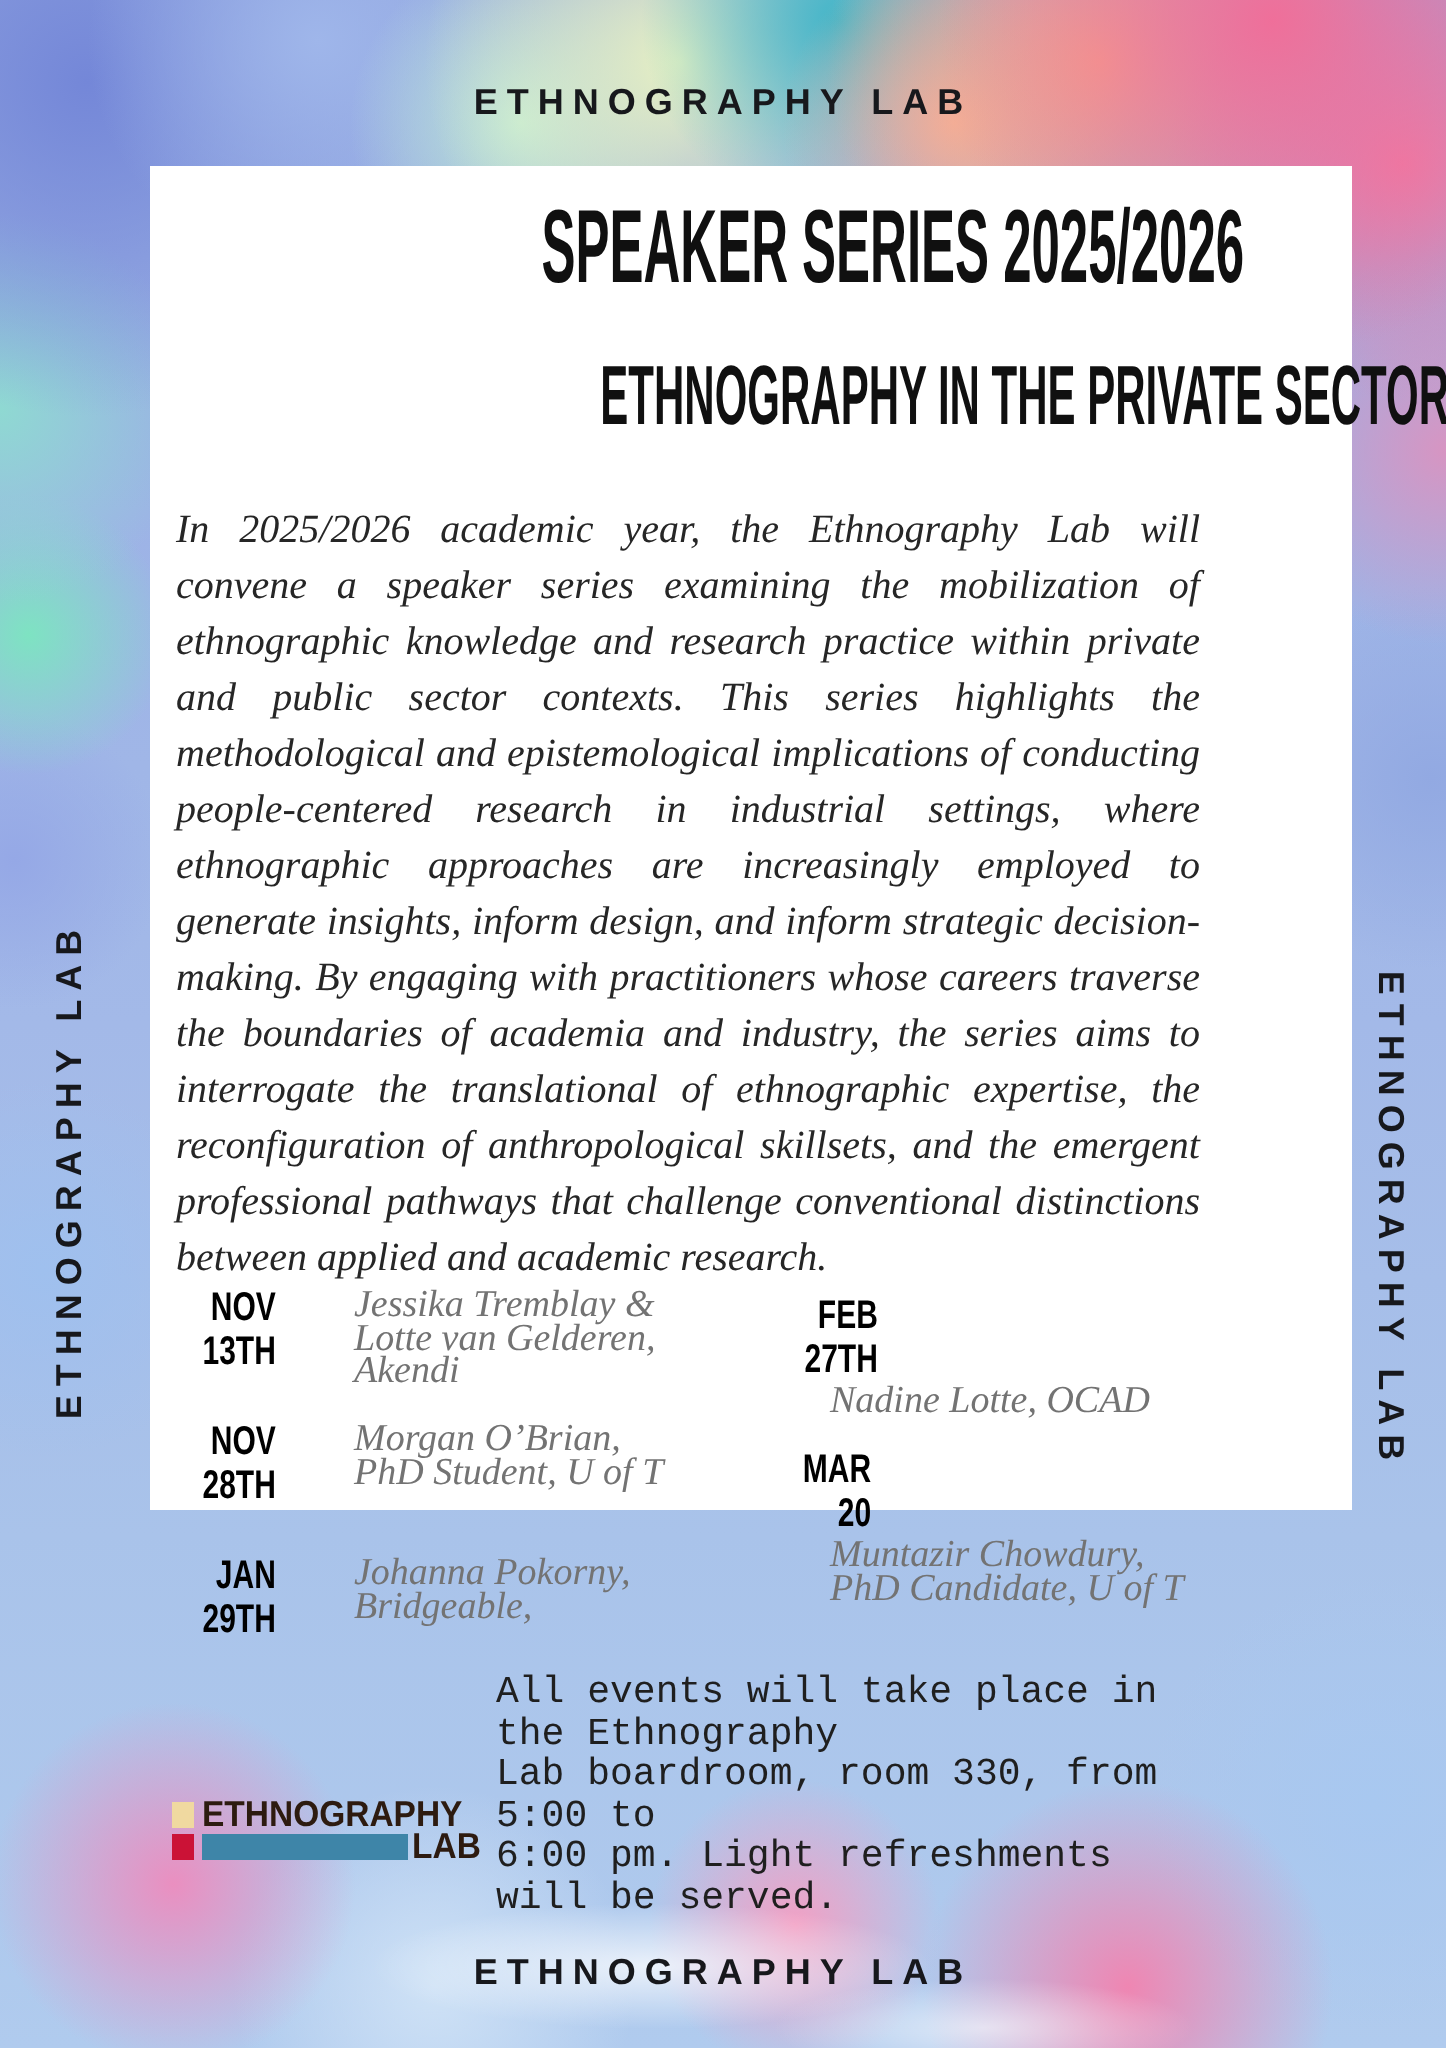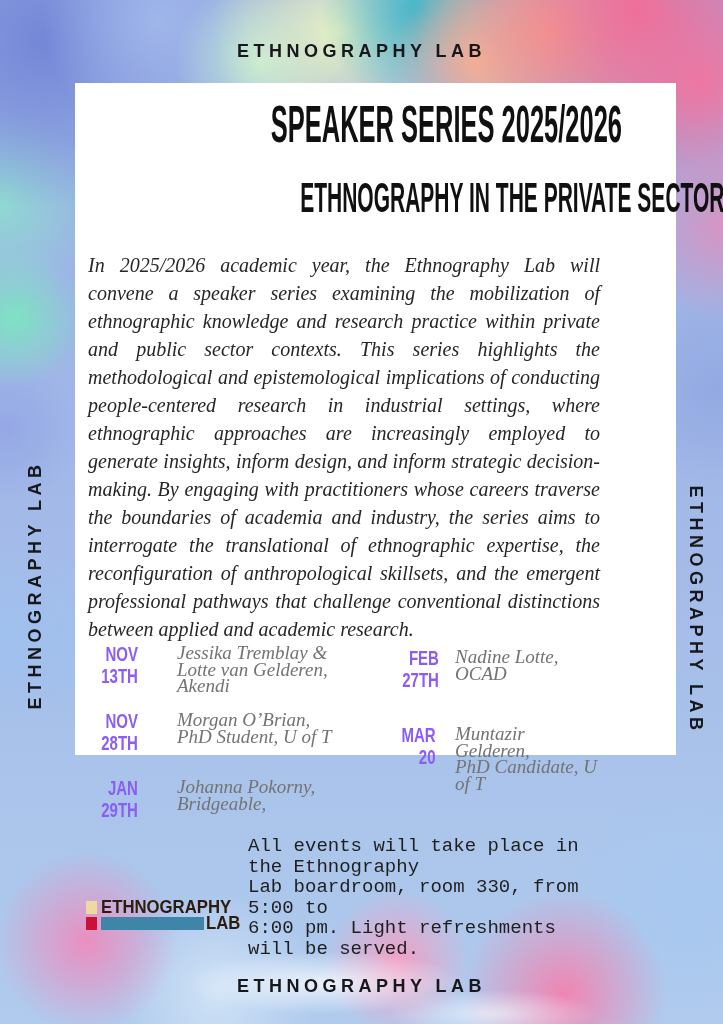--- a/index.html
+++ b/index.html
@@ -66,22 +66,22 @@
     font-family:"Liberation Serif", serif; font-style:italic;
     font-size:20px; line-height:28px; text-align:justify; color:#262626;
   }
 
   .schedule{ position:absolute; left:13px; top:556px; width:512px; height:240px; }
   .sch-col{ position:absolute; top:4px; }
   .sch-col-left { left:0;    width:250px; }
   .sch-col-right{ left:302px; top:8px; width:210px; }
   .srow{ display:flex; align-items:flex-start; }
   .sch-col-left  .srow{ height:67px; }
-  .sch-col-right .srow{ height:77px; }
-  .date{ font-weight:bold; font-size:20px; line-height:22px; color:#8b5cf6; text-align:right; }
+  .sch-col-right .srow{ height:77px;flex-direction:column; }
+  .date{ font-weight:bold; font-size:20px; line-height:22px; color:#000000; text-align:right; }
   .sch-col-left  .date{ width:50px; }
   .sch-col-right .date{ width:40px; }
   .date .cond{ transform:scaleX(.75); transform-origin:right top; text-align:right; }
   .speaker{
     font-family:"Liberation Serif", serif; font-style:italic;
     font-size:19px; line-height:16.5px; color:#737373; white-space:pre-line; margin-top:2px;
   }
   .sch-col-left  .speaker{ margin-left:39px; }
   .sch-col-right .speaker{ margin-left:25px; }
 
@@ -146,21 +146,21 @@
       </div>
       <div class="sch-col sch-col-right">
         <div class="srow">
           <div class="date"><span class="cond">FEB
 27TH</span></div>
           <div class="speaker">Nadine Lotte, OCAD</div>
         </div>
         <div class="srow">
           <div class="date"><span class="cond">MAR
 20</span></div>
-          <div class="speaker">Muntazir Gelderen,
+          <div class="speaker">Muntazir Chowdury,
 PhD Candidate, U of T</div>
         </div>
       </div>
     </div>
 
     <p class="note">All events will take place in the Ethnography
 Lab boardroom, room 330, from 5:00 to
 6:00 pm. Light refreshments will be served.</p>
 
     <div class="logo">

